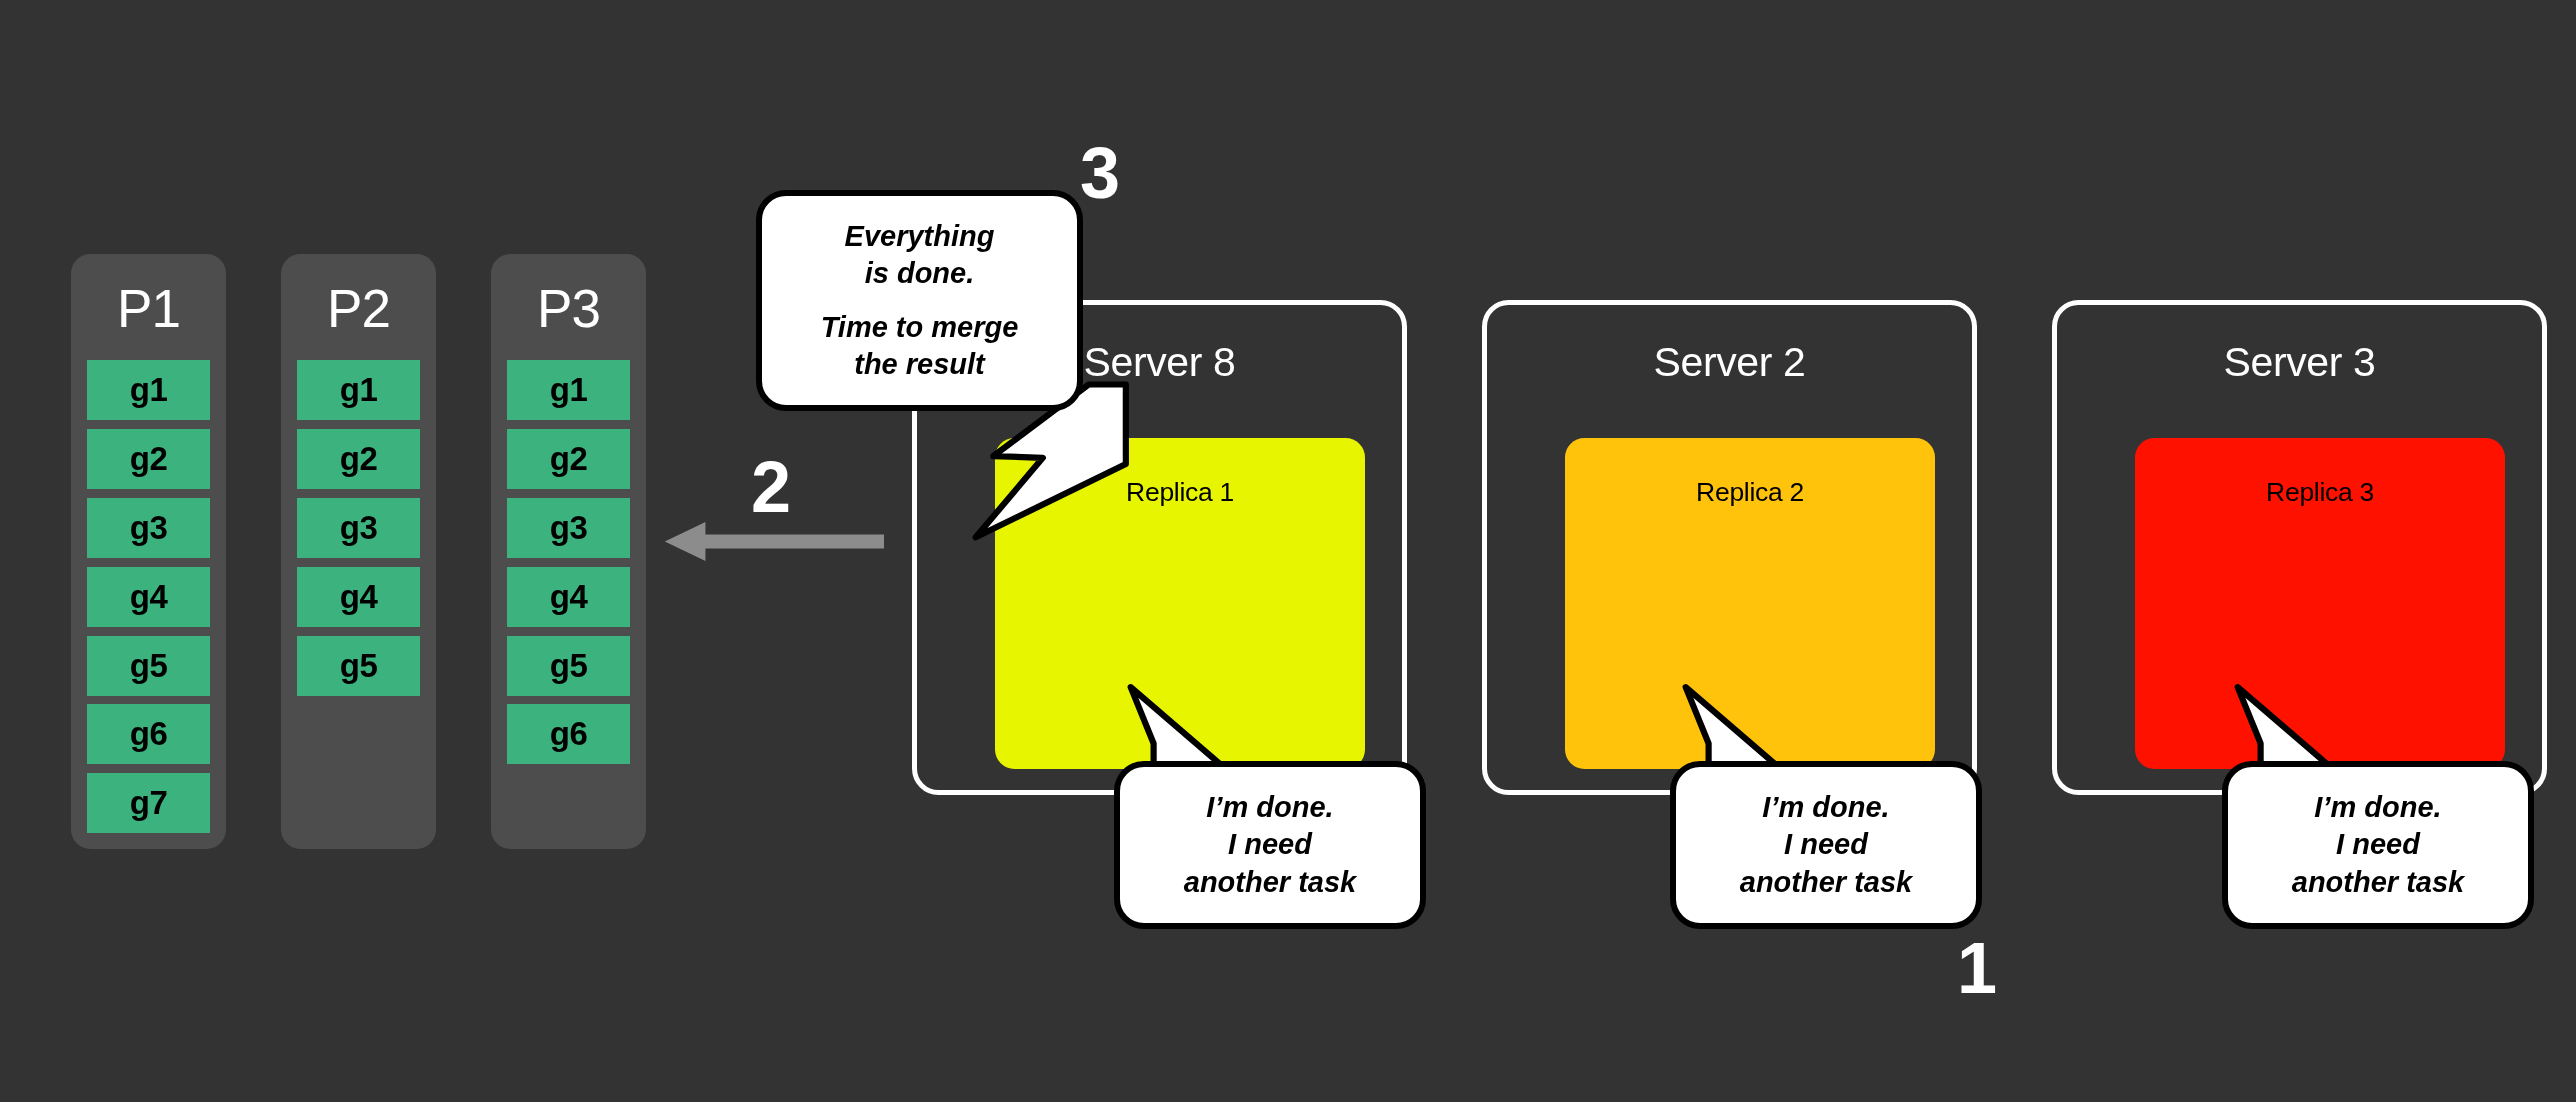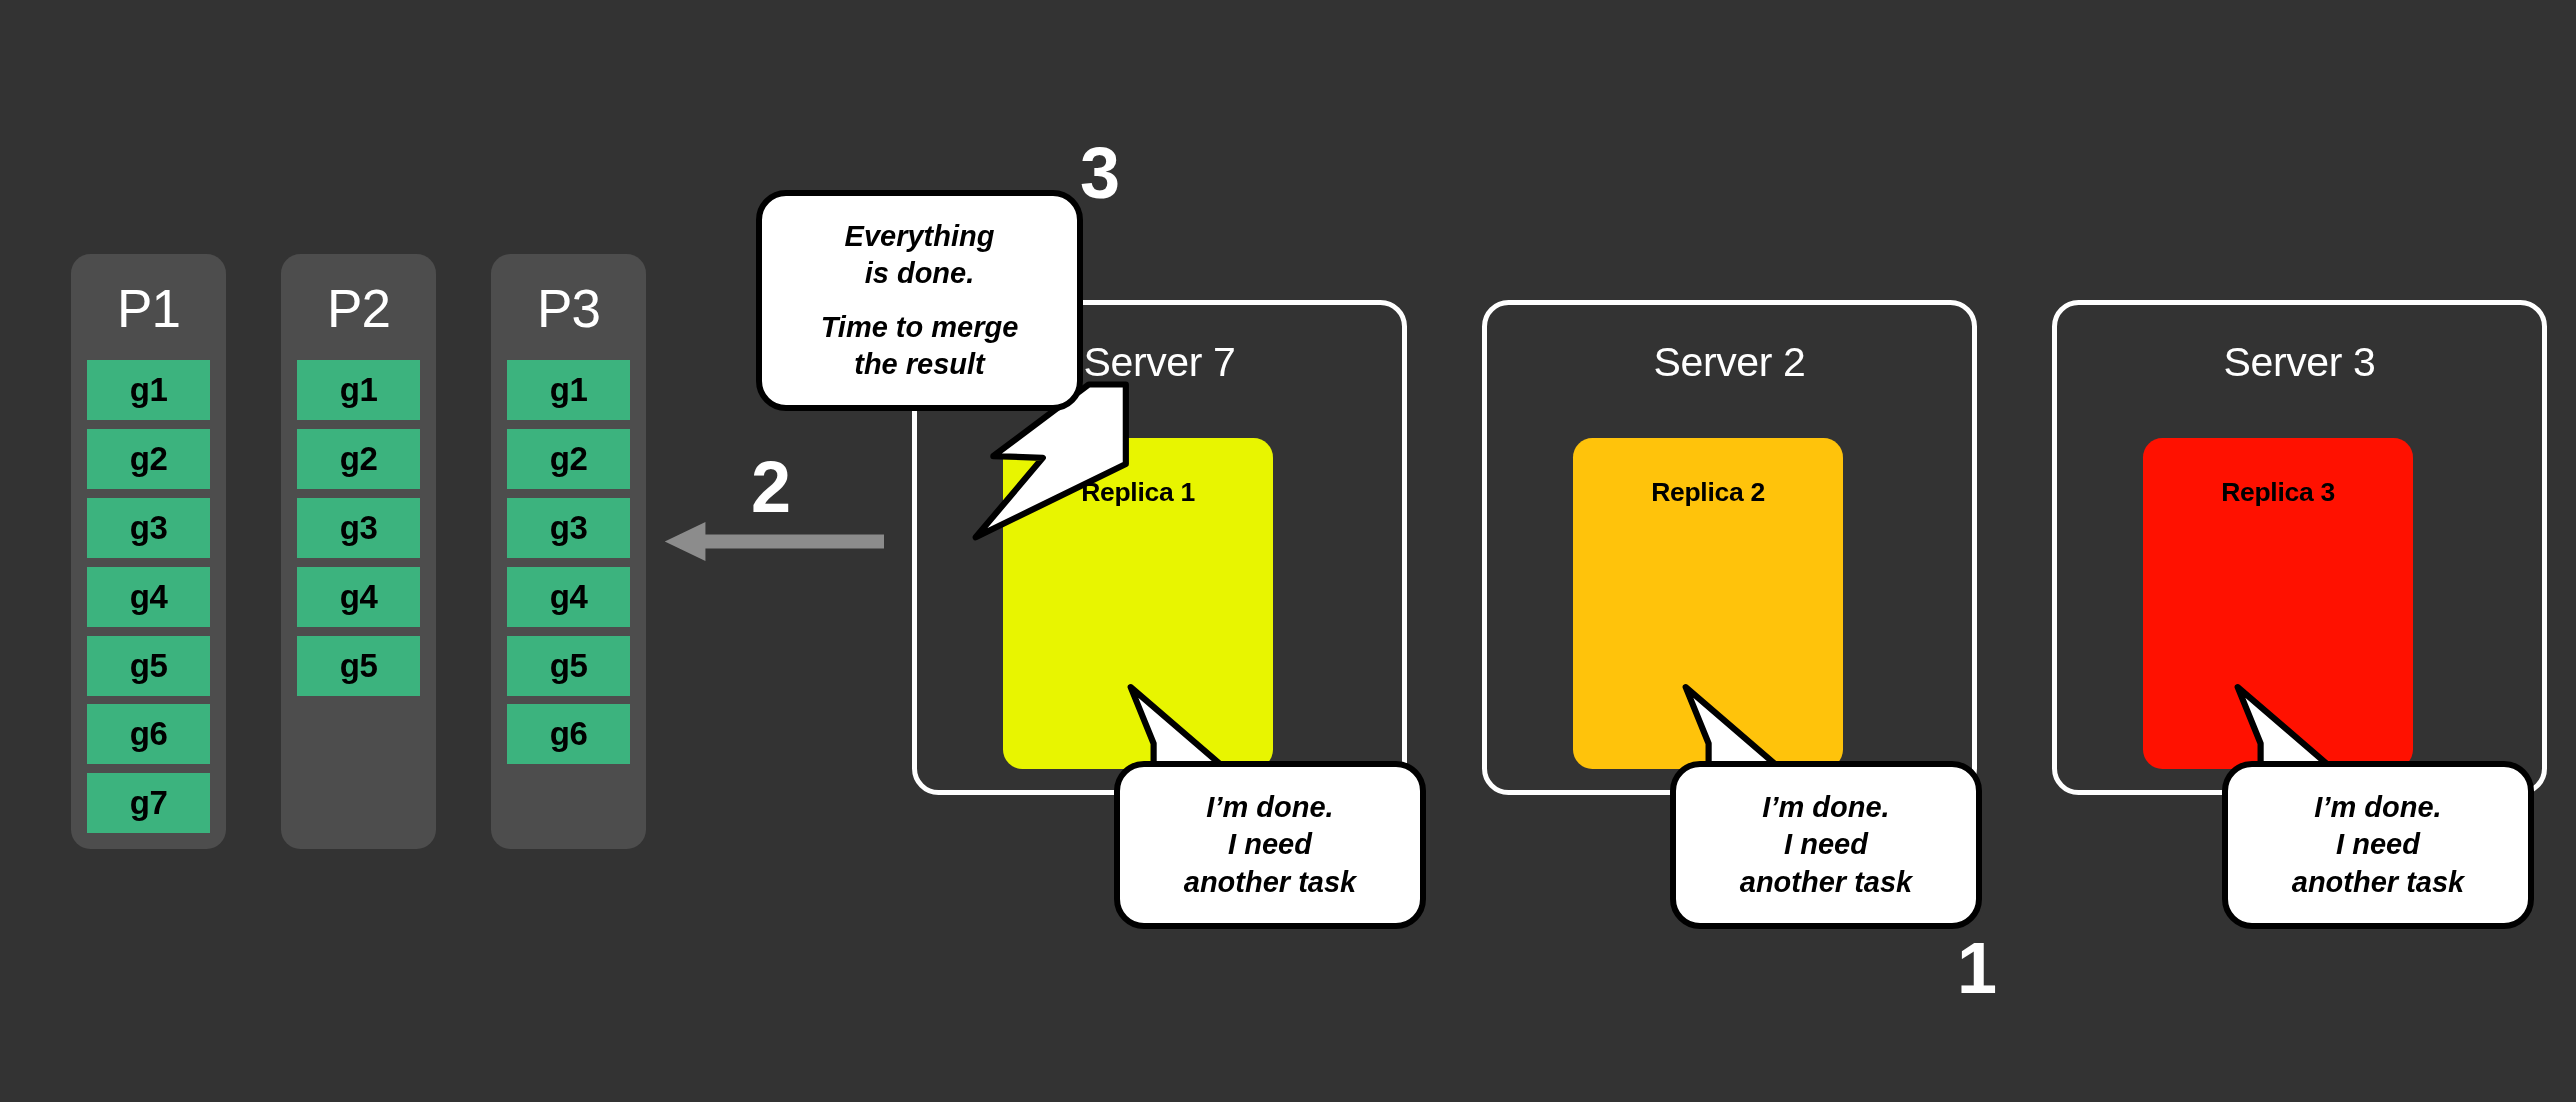--- a/index.html
+++ b/index.html
@@ -50,24 +50,24 @@
   .servers{ position:absolute; left:912px; top:300px; display:flex; gap:75px; }
   .server{
     width:495px; height:495px; border:5.3px solid #ffffff;
     border-radius:26.5px; position:relative;
   }
   .s-title{
     position:absolute; top:34px; left:0; right:0; text-align:center;
     color:#ffffff; font-size:41px; font-weight:400; letter-spacing:-0.4px;
   }
   .replica{
-    position:absolute; left:78px; top:133px; width:270px; height:331px;
+    position:absolute; left:78px; top:133px; width:370px; height:331px;
     border-radius:19.4px; display:flex; justify-content:center;
     padding-top:39px;
-    color:#000000; font-size:26.5px; font-weight:700; letter-spacing:-0.3px;margin-left:8px;
+    color:#000000; font-size:26.5px; font-weight:400; letter-spacing:-0.3px;
   }
   .replica.yellow{ background:#e8f500; }
   .replica.orange{ background:#ffc30b; }
   .replica.red{ background:#ff1100; }
 
   
   .bubble{
     position:absolute; background:#ffffff; border:6.2px solid #000000;
     border-radius:30px; color:#000000; font-weight:700;
     display:flex; flex-direction:column; align-items:center;
@@ -135,21 +135,21 @@
 
   <div class="arrow-wrap">
     <svg width="221" height="41" viewBox="0 0 250 46">
       <path d="M2 23 L48 1 L48 15 L250 15 L250 31 L48 31 L48 45 Z" fill="#8c8c8c"></path>
     </svg>
   </div>
 
   <div class="servers">
 
     <div class="server">
-      <div class="s-title">Server 7</div>
+      <div class="s-title">Server 8</div>
       <div class="replica yellow">Replica 1</div>
     </div>
 
     <div class="server">
       <div class="s-title">Server 2</div>
       <div class="replica orange">Replica 2</div>
     </div>
 
     <div class="server">
       <div class="s-title">Server 3</div>

